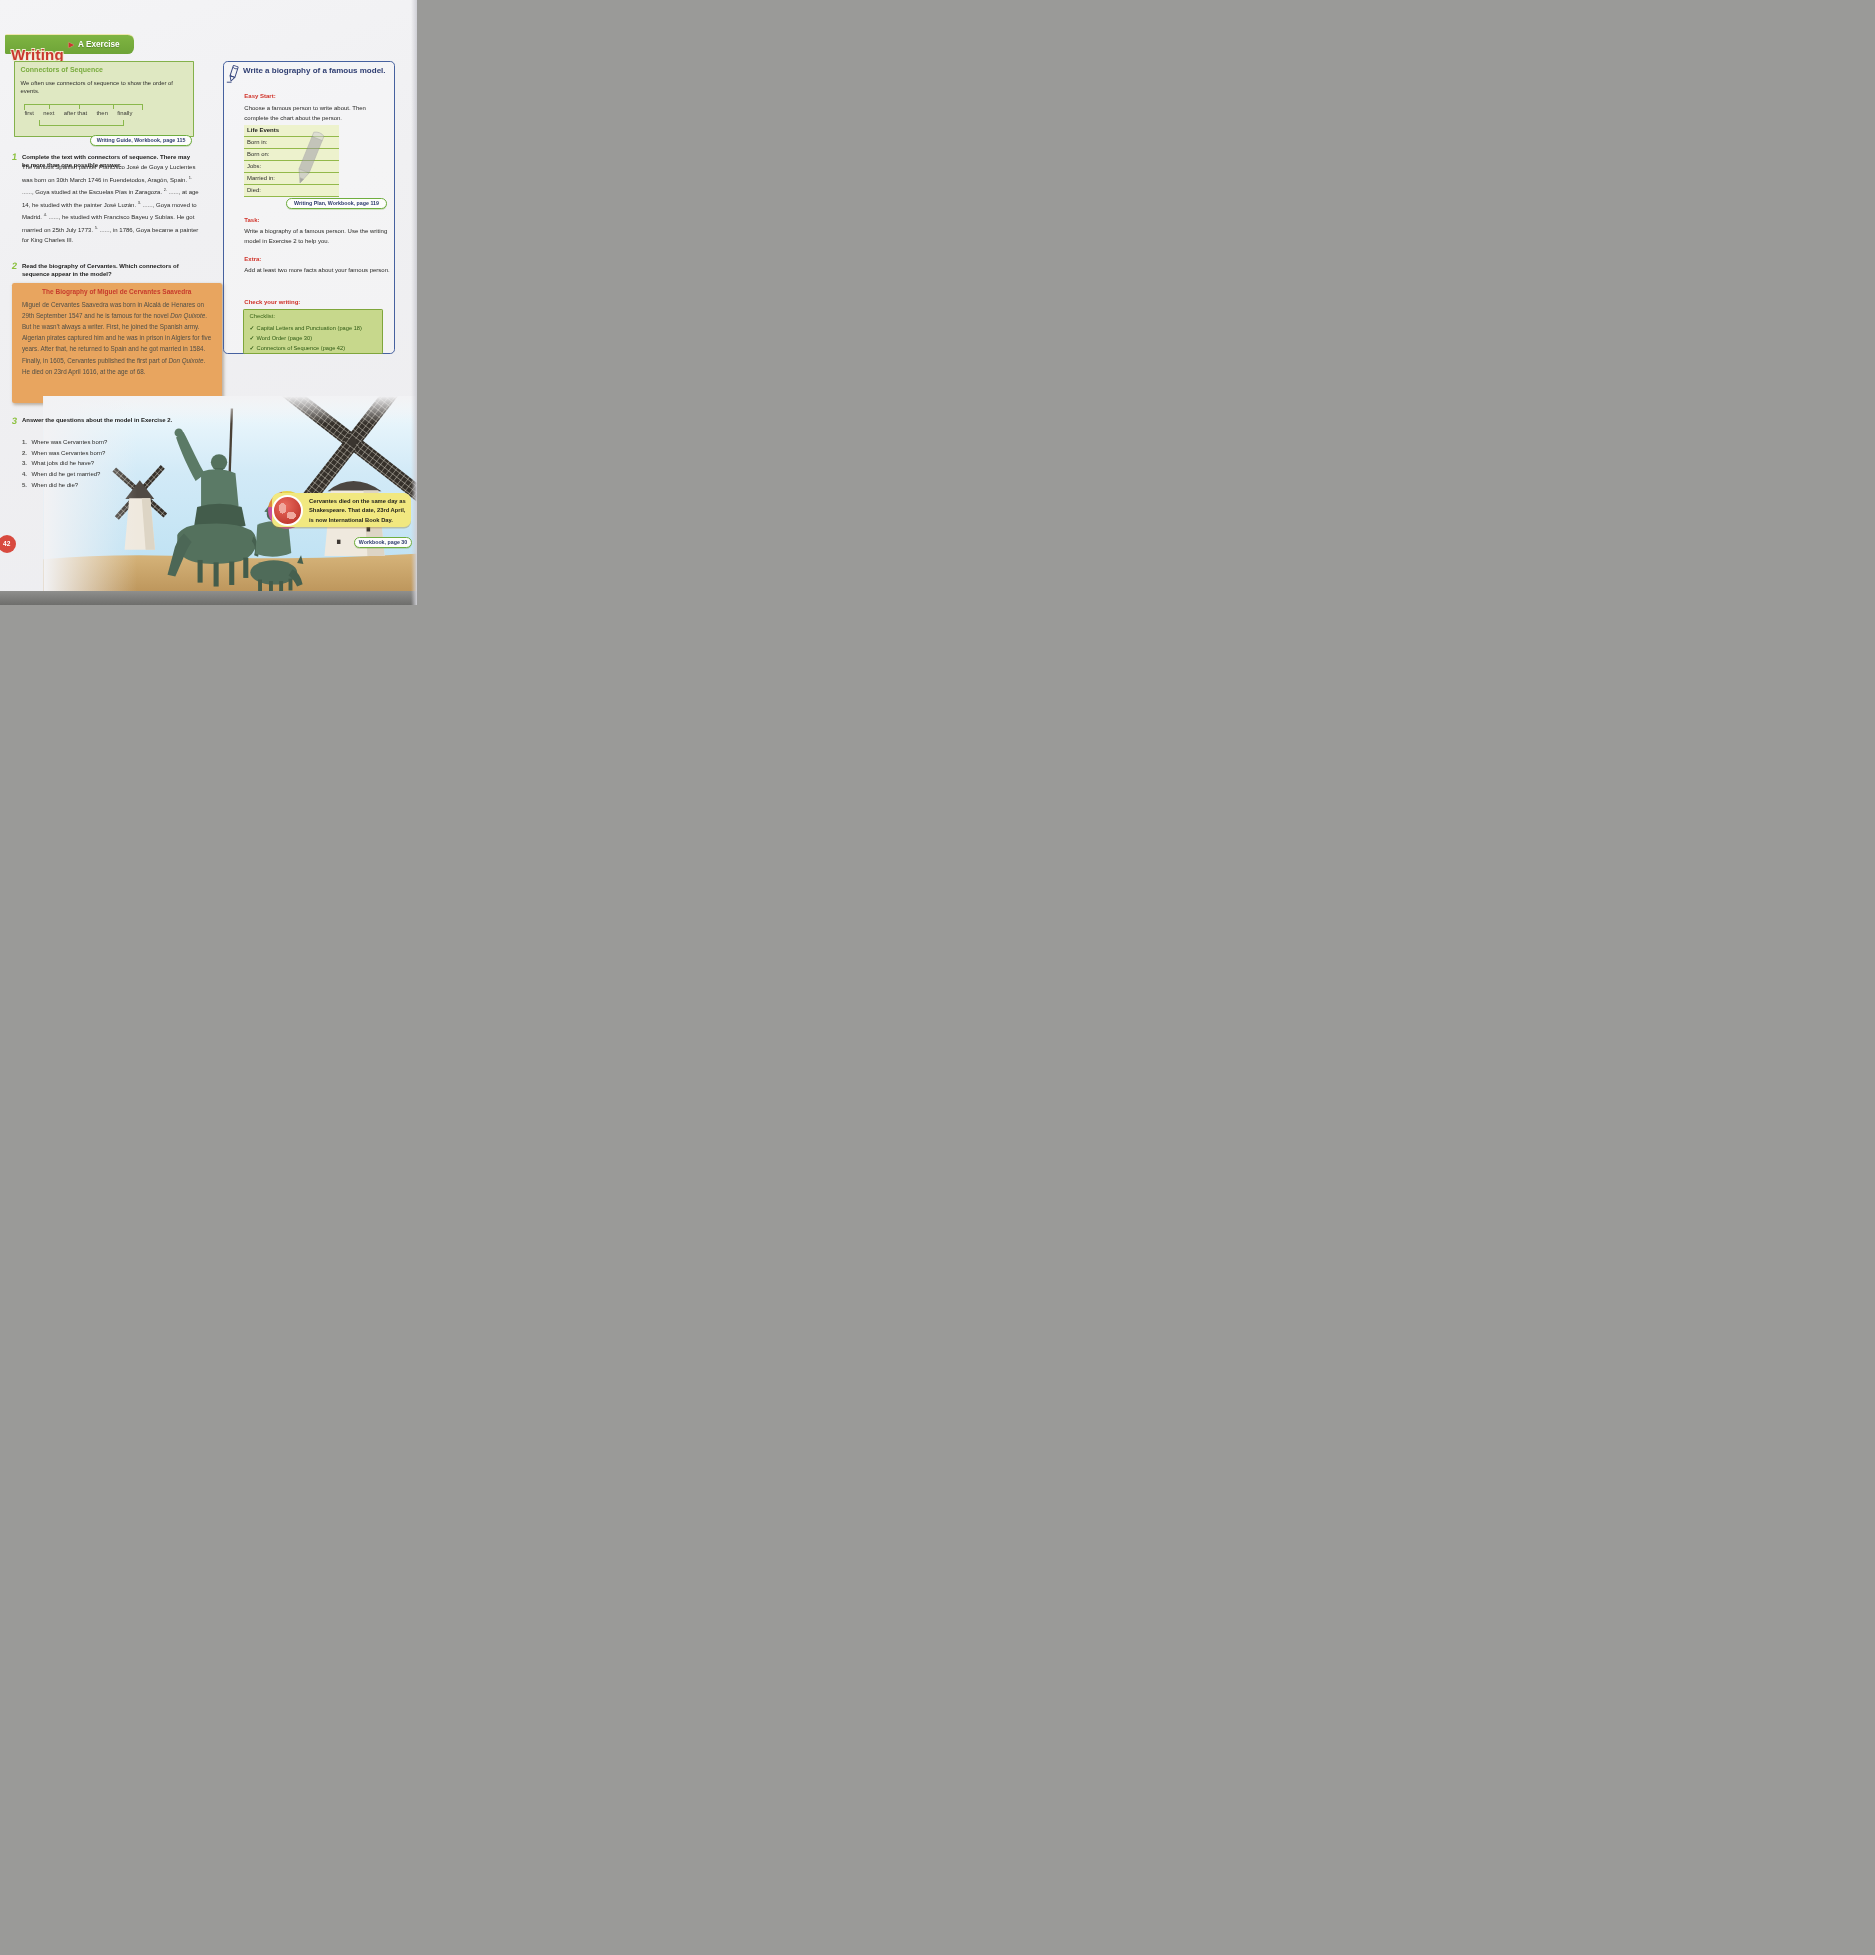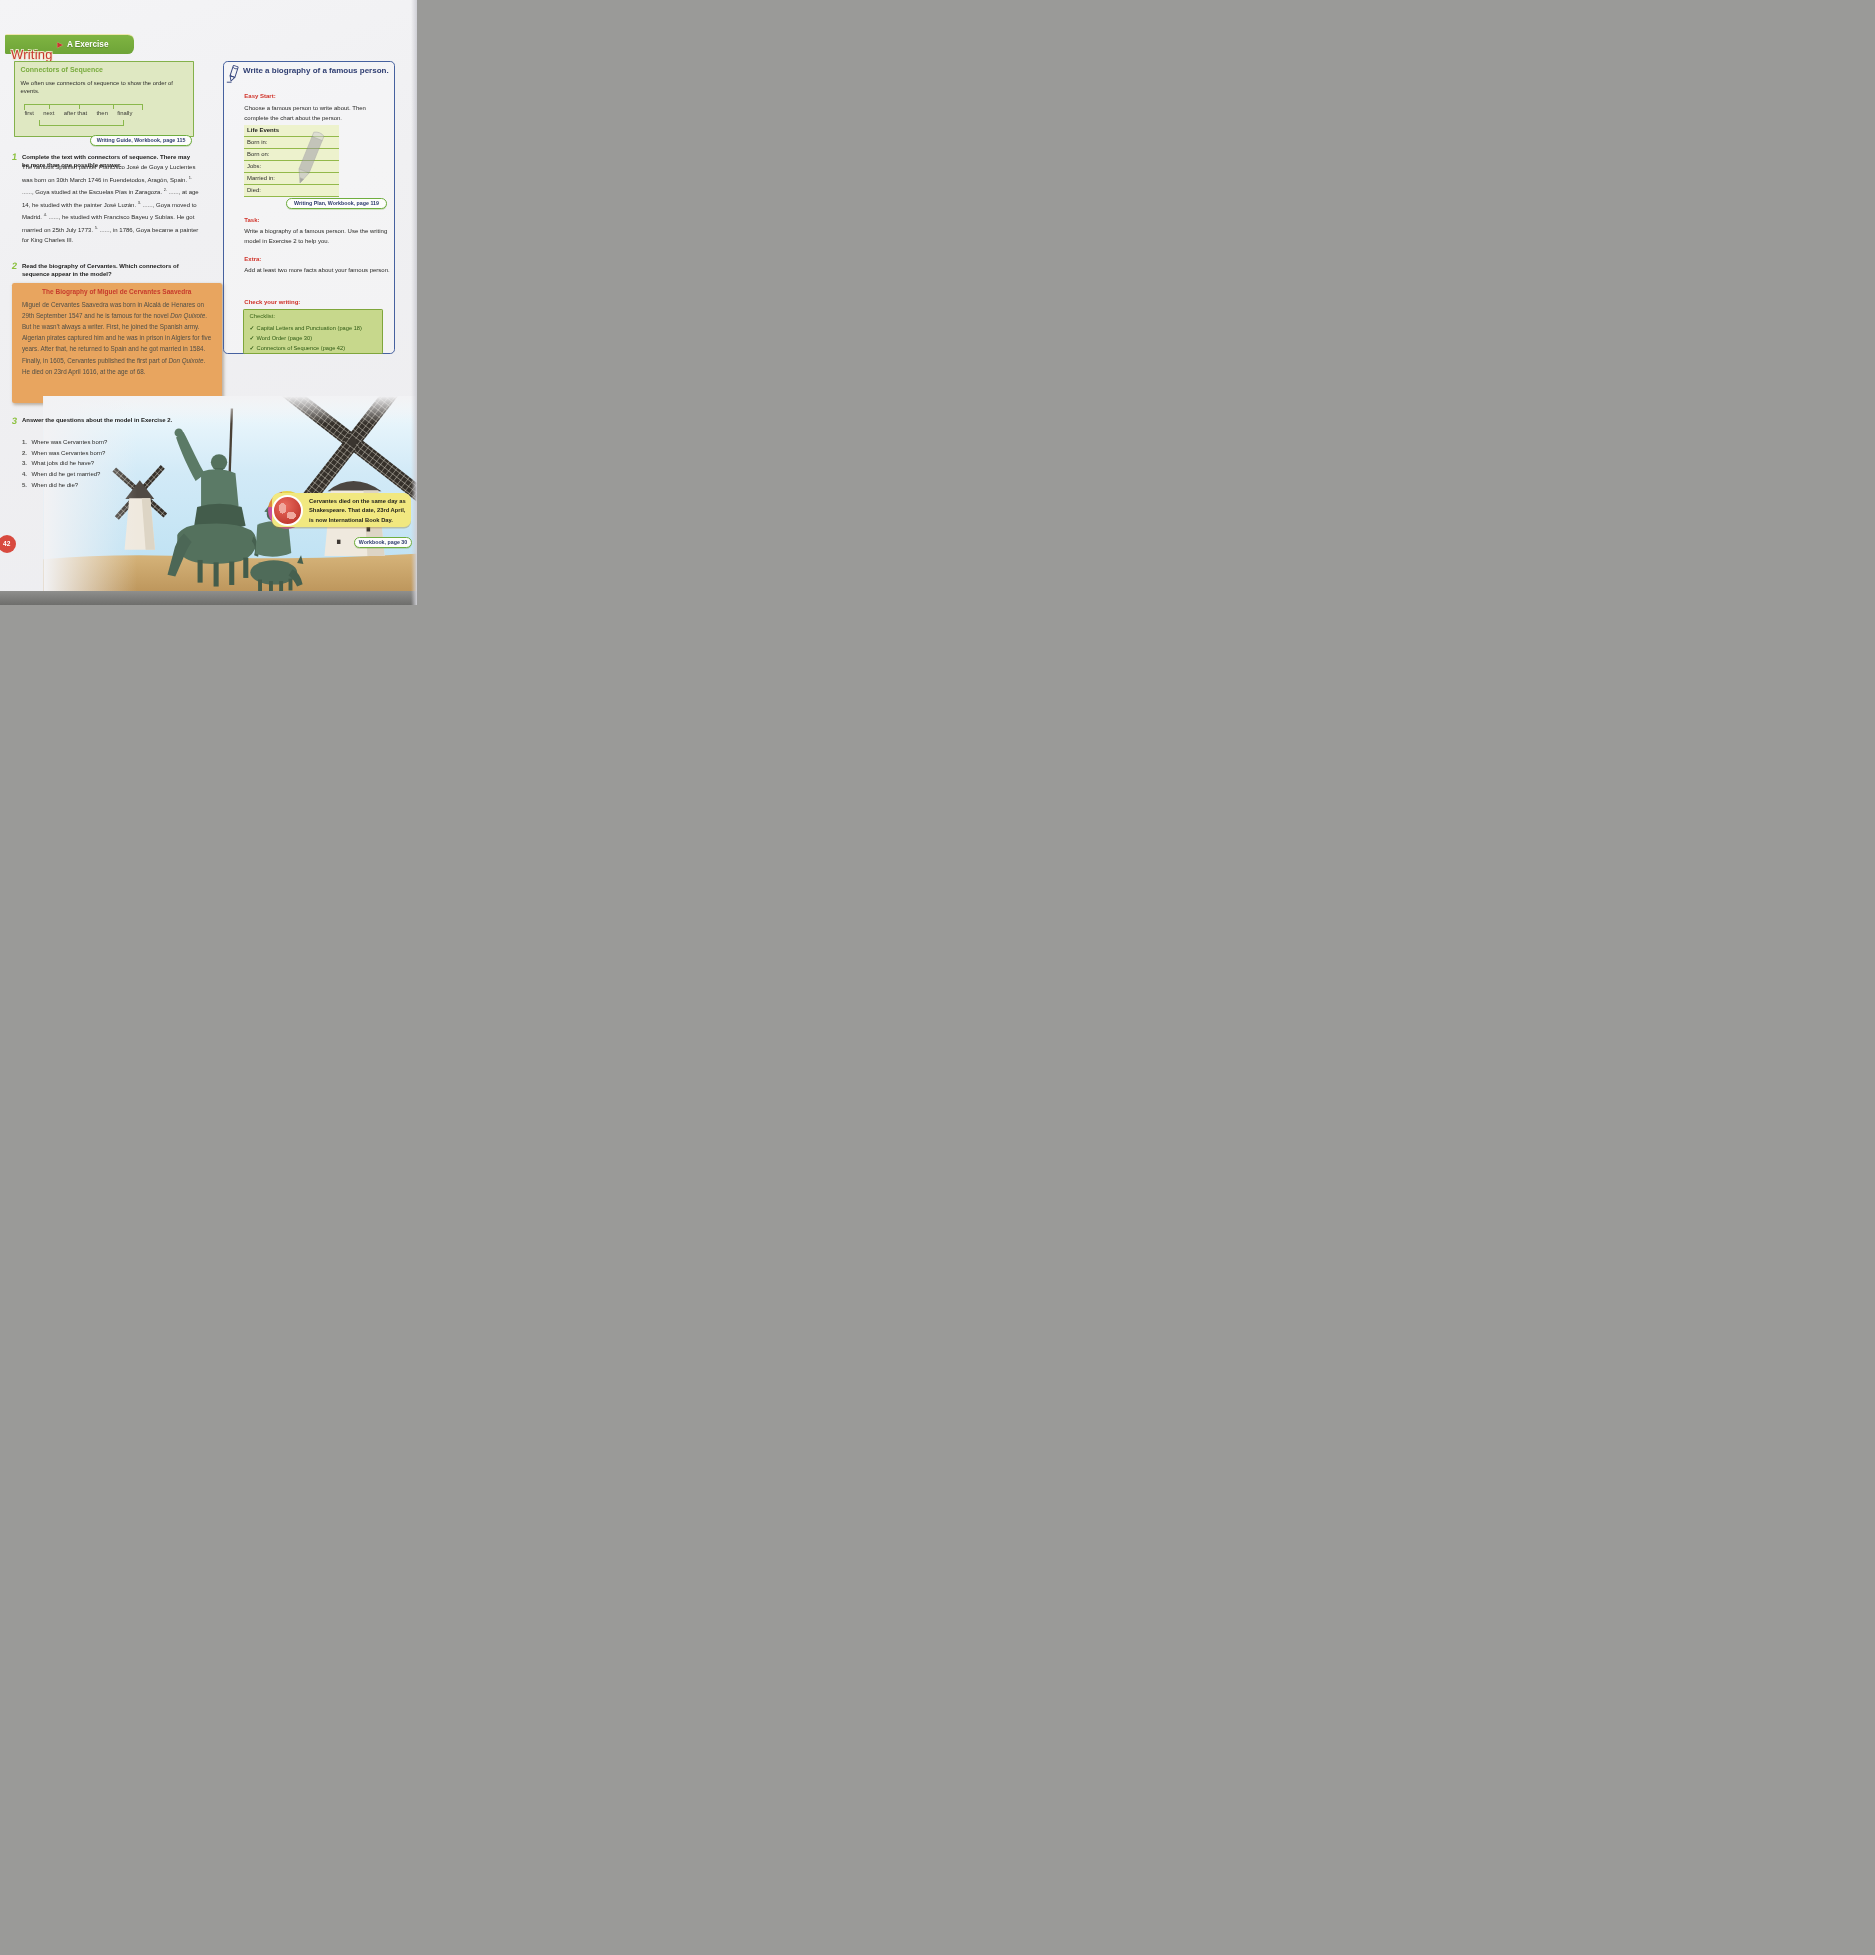--- a/index.html
+++ b/index.html
@@ -5,21 +5,21 @@
   html,body{margin:0;padding:0;background:#9a9a98;}
   #page{
     position:relative; width:417px; height:605px; overflow:hidden;
     background:linear-gradient(160deg,#f4f4f6 0%,#f0f0f2 40%,#ededf0 100%);
     font-family:"Liberation Sans", sans-serif; color:#262624;
   }
   
   .header-pill{position:absolute;left:4.7px;top:34px;width:129px;height:19.6px;
     background:linear-gradient(#7fb442,#6ea437);border-radius:1.6px 6.3px 6.3px 1.6px;
     border-top:0.8px solid #efe7ad;display:flex;align-items:center;padding-left:6.3px;box-sizing:border-box;}
-  .writing-tag{font-size:13px;font-weight:normal;color:#c9382f;letter-spacing:0.2px;
+  .writing-tag{font-size:15px;font-weight:bold;color:#c9382f;letter-spacing:0.2px;
     text-shadow:-0.8px -0.8px 0 #f3ecd2,0.8px -0.8px 0 #f3ecd2,-0.8px 0.8px 0 #f3ecd2,0.8px 0.8px 0 #f3ecd2,0 1.2px 0.8px rgba(60,60,60,.45);margin-top:20px;}
   .header-arrow{color:#c9382f;font-size:7.4px;margin:0 3.9px 0 4.7px;text-shadow:0 0 0.8px #f3ecd2;}
   .header-title{font-size:8.2px;font-weight:bold;color:#fff;text-shadow:0 0.8px 0.8px rgba(60,80,30,.4);}
   
   .connectors-box{position:absolute;left:14px;top:61px;width:178px;height:74px;
     background:#dfe8c2;border:0.8px solid #84b14b;border-radius:0.8px;}
   .cb-title{position:absolute;left:5.5px;top:3.9px;font-size:7px;font-weight:bold;color:#79ab3e;}
   .cb-intro{position:absolute;left:5.5px;top:17px;width:164px;font-size:5.9px;line-height:8.2px;color:#2e2e2c;}
   .bracket-top{position:absolute;left:9.4px;top:42px;width:119px;height:5.5px;border-top:0.8px solid #8ab84c;}
   .bracket-top i{position:absolute;top:0;width:0;border-left:0.8px solid #8ab84c;height:4.7px;}
@@ -161,21 +161,21 @@
 
   <div class="task-panel">
     <svg class="pencil-icon" viewBox="0 0 38 46">
       <g transform="rotate(18 19 23)">
         <rect x="12" y="2" width="13" height="28" rx="2" fill="none" stroke="#35457d" stroke-width="2.4"></rect>
         <path d="M12 30 L25 30 L18.5 42 Z" fill="none" stroke="#35457d" stroke-width="2.4" stroke-linejoin="round"></path>
         <path d="M12 7 Q18.5 11 25 7" fill="none" stroke="#35457d" stroke-width="2"></path>
       </g>
       <path d="M2 44 L14 44" stroke="#35457d" stroke-width="2.4"></path>
     </svg>
-    <div class="panel-title">Write a biography of a famous person.</div>
+    <div class="panel-title">Write a biography of a famous model.</div>
 
     <div class="red-label" style="left:20.3px;top:31px;">Easy Start:</div>
     <div class="panel-text" style="left:20.3px;top:41px;width:145px;">Choose a famous person to write about. Then complete the chart about the person.</div>
 
     <div class="chart">
       <div class="chart-header">Life Events</div>
       <div>
 
       <div class="chart-row">Born in:</div>
           <div class="chart-row">Born on:</div>

